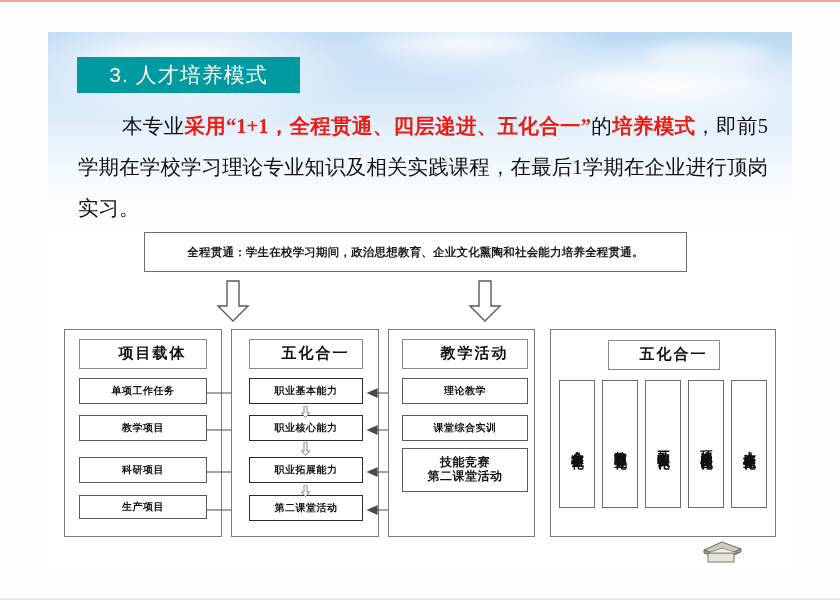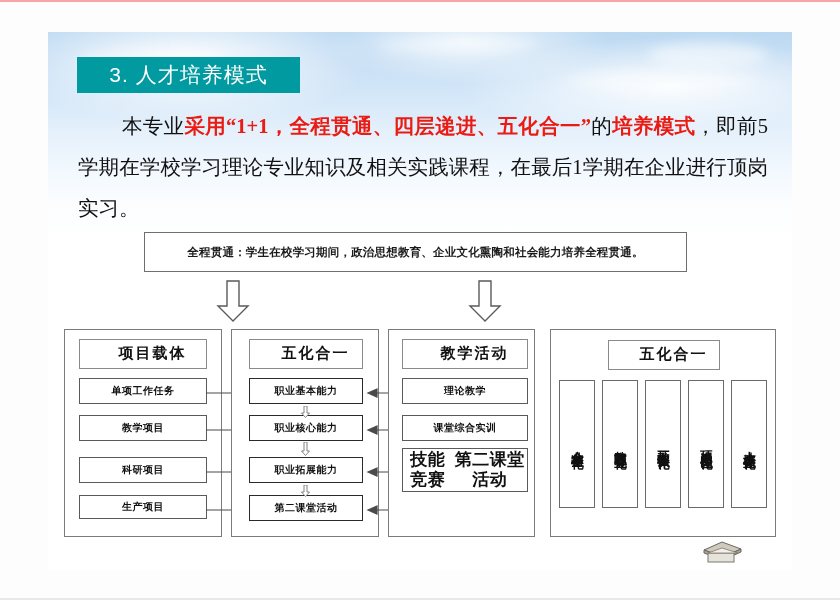--- a/index.html
+++ b/index.html
@@ -91,21 +91,21 @@
     font-family:"Liberation Serif","DejaVu Serif",serif;
     color:#111;font-weight:bold;
     line-height:1.15;text-align:center;
   }
   .hdr{
     font-size:15px;letter-spacing:2px;
     border:1px solid #8a8a8a;
     padding-left:19px;
   }
   .item{font-size:10px;letter-spacing:.5px;}
-  .item2{font-size:17px;letter-spacing:.5px;flex-direction:row;}
+  .item2{font-size:12px;letter-spacing:.5px;flex-direction:column;}
 
   
   .vbox{
     position:absolute;border:1px solid #6a6a6a;background:#ffffff;
     box-sizing:border-box;
     display:flex;align-items:center;justify-content:center;
   }
   .vbox span{
     writing-mode:vertical-rl;
     font-family:"Liberation Serif","DejaVu Serif",serif;

